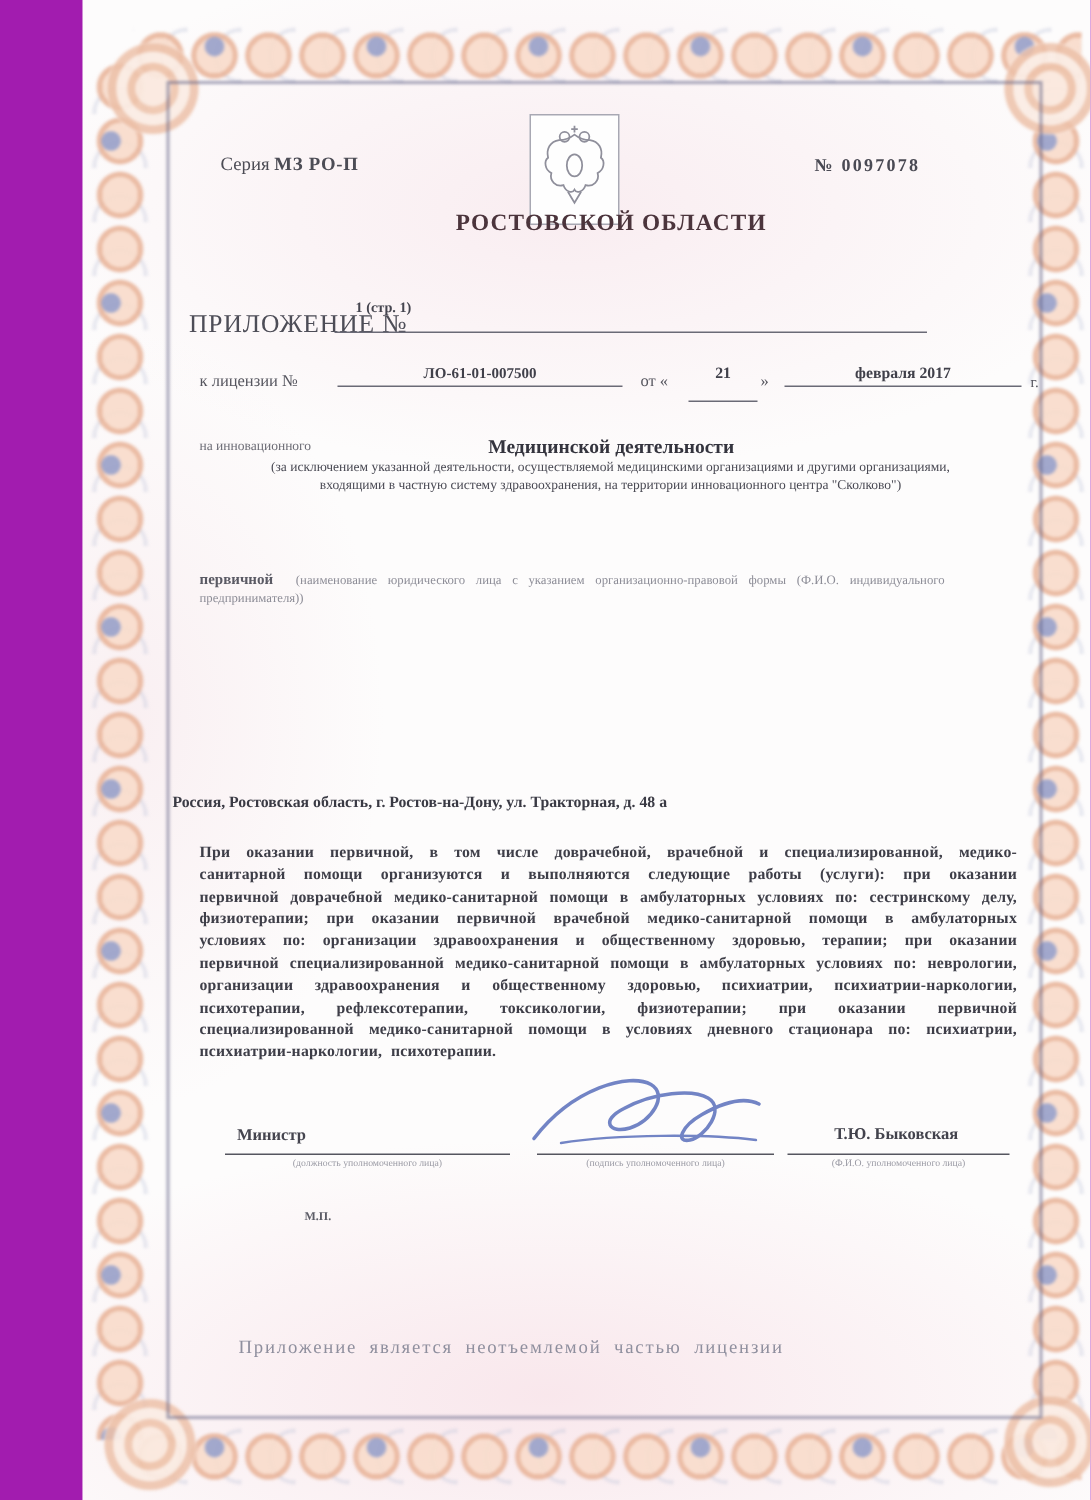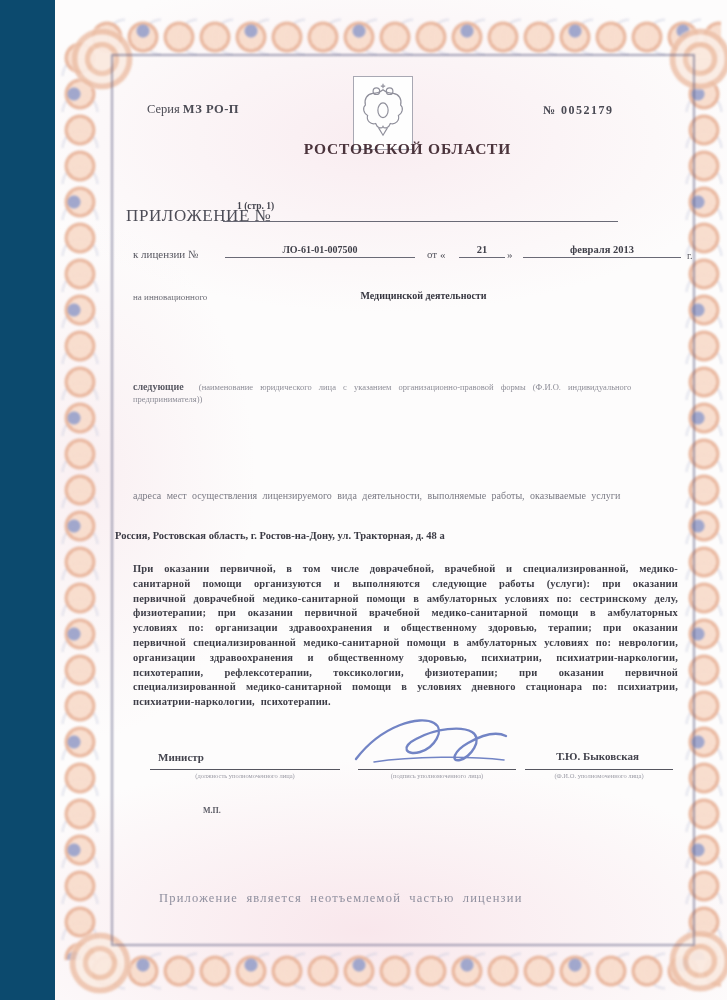--- a/index.html
+++ b/index.html
@@ -1,16 +1,16 @@
 <!DOCTYPE html>
 <html><head>
 <meta charset="utf-8">
 <style>
   html,body{margin:0;padding:0;background:#ffffff;}
-  .page{position:relative;width:727px;height:1000px;background:#0c4a6e;overflow:hidden;
+  .page{position:relative;width:727px;height:1000px;background:#a21caf;overflow:hidden;
         font-family:"Liberation Serif", serif;}
   .document{position:absolute;left:55px;top:0;width:672px;height:1000px;
     background:
       radial-gradient(ellipse 520px 240px at 48% 14%, rgba(246,224,231,.55), transparent 72%),
       radial-gradient(ellipse 580px 230px at 46% 93%, rgba(247,222,229,.7), transparent 74%),
       radial-gradient(ellipse 220px 340px at 5% 48%, rgba(246,227,232,.5), transparent 76%),
       linear-gradient(#fdfcfc,#fdfcfc);}
   
   .frame{position:absolute;inset:0;filter:blur(1.1px);pointer-events:none;}
   .edge{position:absolute;}
@@ -49,27 +49,27 @@
     letter-spacing:.8px;line-height:21px;color:#4b343c;}
   .lbl{font-size:11px;color:#55555e;}
   .appendix-label{left:71px;top:206px;font-size:17px;letter-spacing:.6px;color:#4d4d57;}
   .appendix-line{left:168px;top:204px;width:395px;border-bottom:1.5px solid #6a6a76;height:17px;}
   .appendix-value{left:182px;top:201px;font-size:9.5px;font-weight:bold;color:#45454f;}
   .lic-label{left:78px;top:248px;}
   .lic-value{left:170px;top:244px;width:190px;text-align:center;font-size:10px;font-weight:bold;
     border-bottom:1.5px solid #6a6a76;padding-bottom:2px;color:#40404a;}
   .date-prefix{left:372px;top:248px;font-size:11px;color:#55555e;}
   .date-day{left:404px;top:244px;width:46px;text-align:center;font-size:10.5px;font-weight:bold;
-    border-bottom:1.5px solid #6a6a76;padding-bottom:2px;color:#40404a;}
+    border-bottom:1.5px solid #6a6a76;padding-bottom:12px;color:#40404a;}
   .date-close{left:452px;top:248px;font-size:11px;color:#55555e;}
   .date-month{left:468px;top:244px;width:158px;text-align:center;font-size:10.5px;font-weight:bold;
     border-bottom:1.5px solid #6a6a76;padding-bottom:2px;color:#40404a;}
   .date-suffix{left:632px;top:250px;font-size:10px;color:#55555e;}
   .activity-label{left:78px;top:292px;font-size:9px;color:#6c6c75;}
-  .activity-title{left:60px;width:585px;top:290px;text-align:center;font-weight:bold;font-size:10px;color:#34343e;padding-left:16px;}
+  .activity-title{left:60px;width:585px;top:290px;text-align:center;font-weight:bold;font-size:13px;color:#34343e;}
   .activity-note{left:112px;width:480px;top:306px;text-align:center;font-size:9px;line-height:11.5px;color:#4a4a54;}
   .issued{left:78px;width:532px;top:381px;font-size:8.5px;line-height:11.5px;color:#8d8d97;word-spacing:5px;}
   .issued .issued-word{font-size:10px;font-weight:600;color:#5a5a64;word-spacing:normal;margin-right:8px;}
   .org{left:60px;width:585px;top:428px;text-align:center;font-weight:bold;font-size:10.5px;color:#3a3a44;letter-spacing:.2px;}
   .addr-caption{left:78px;width:548px;top:489px;font-size:10px;line-height:13.5px;color:#7a7a84;word-spacing:3px;}
   .addr{left:60px;width:585px;top:530px;text-align:left;font-weight:bold;font-size:10.5px;color:#3a3a44;}
   .works{left:78px;width:545px;top:562px;font-size:10.5px;font-weight:600;line-height:14.8px;
     text-align:justify;word-spacing:3px;letter-spacing:.15px;color:#3e3e48;}
   .minister{left:103px;top:751px;font-size:11px;font-weight:bold;color:#45454f;}
   .sig-line{border-top:1.5px solid #55555f;text-align:center;font-size:6.5px;color:#9a9aa4;padding-top:2px;}
@@ -115,48 +115,48 @@
               <circle cx="21" cy="12" r="4.5"></circle>
               <circle cx="39" cy="12" r="4.5"></circle>
               <path d="M30 2 L30 8 M27 5 L33 5"></path>
               <ellipse cx="30" cy="38" rx="7" ry="10"></ellipse>
               <path d="M24 62 L30 72 L36 62"></path>
             </g>
           </svg>
         </span>
       </div>
 
-      <div class="abs doc-number">№ 0052179</div>
+      <div class="abs doc-number">№ 0097078</div>
 
       <div class="abs title">
         <div>РОСТОВСКОЙ ОБЛАСТИ</div>
       </div>
 
       <div class="abs appendix-label">ПРИЛОЖЕНИЕ №</div>
       <div class="abs appendix-line"></div>
       <div class="abs appendix-value">1 (стр. 1)</div>
 
       <div class="abs lbl lic-label">к лицензии №</div>
       <div class="abs lic-value">ЛО-61-01-007500</div>
       <div class="abs date-prefix">от «</div>
       <div class="abs date-day">21</div>
       <div class="abs date-close">»</div>
-      <div class="abs date-month">февраля 2013</div>
+      <div class="abs date-month">февраля 2017</div>
       <div class="abs date-suffix">г.</div>
 
       <div class="abs activity-label">на инновационного</div>
       <div class="abs activity-title">Медицинской деятельности</div>
+      <div class="abs activity-note">(за исключением указанной деятельности, осуществляемой медицинскими организациями и другими организациями, входящими в частную систему здравоохранения, на территории инновационного центра "Сколково")</div>
 
       <div class="abs issued">
-        <span class="issued-word">следующие</span>
+        <span class="issued-word">первичной</span>
         <span>(наименование юридического лица с указанием организационно-правовой формы (Ф.И.О. индивидуального предпринимателя))</span>
       </div>
 
 
-      <div class="abs addr-caption">адреса мест осуществления лицензируемого вида деятельности, выполняемые работы, оказываемые услуги</div>
       <div class="abs addr">Россия, Ростовская область, г. Ростов-на-Дону, ул. Тракторная, д. 48 а</div>
 
       <div class="abs works">При оказании первичной, в том числе доврачебной, врачебной и специализированной, медико-санитарной помощи организуются и выполняются следующие работы (услуги): при оказании первичной доврачебной медико-санитарной помощи в амбулаторных условиях по: сестринскому делу, физиотерапии; при оказании первичной врачебной медико-санитарной помощи в амбулаторных условиях по: организации здравоохранения и общественному здоровью, терапии; при оказании первичной специализированной медико-санитарной помощи в амбулаторных условиях по: неврологии, организации здравоохранения и общественному здоровью, психиатрии, психиатрии-наркологии, психотерапии, рефлексотерапии, токсикологии, физиотерапии; при оказании первичной специализированной медико-санитарной помощи в условиях дневного стационара по: психиатрии, психиатрии-наркологии, психотерапии.</div>
 
       <div class="abs minister">Министр</div>
 
       <svg class="abs signature-svg" viewBox="0 0 180 58">
         <g fill="none" stroke="#5a6fbb" stroke-width="2.4" stroke-linecap="round" opacity="0.85">
           <path d="M16 46 C42 12 80 2 94 10 C106 17 94 35 80 39 C66 43 60 34 76 26 C96 15 122 13 132 19 C144 26 130 45 120 47 C110 49 114 38 128 30 C142 22 156 18 166 23"></path>
           <path d="M34 49 C72 43 132 43 164 47" stroke-width="1.6"></path>

